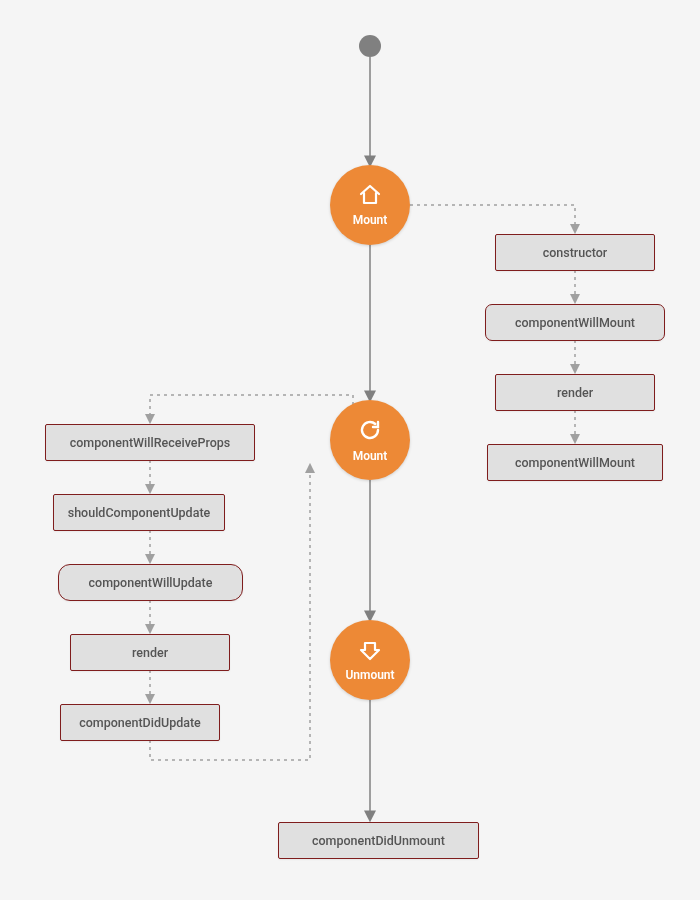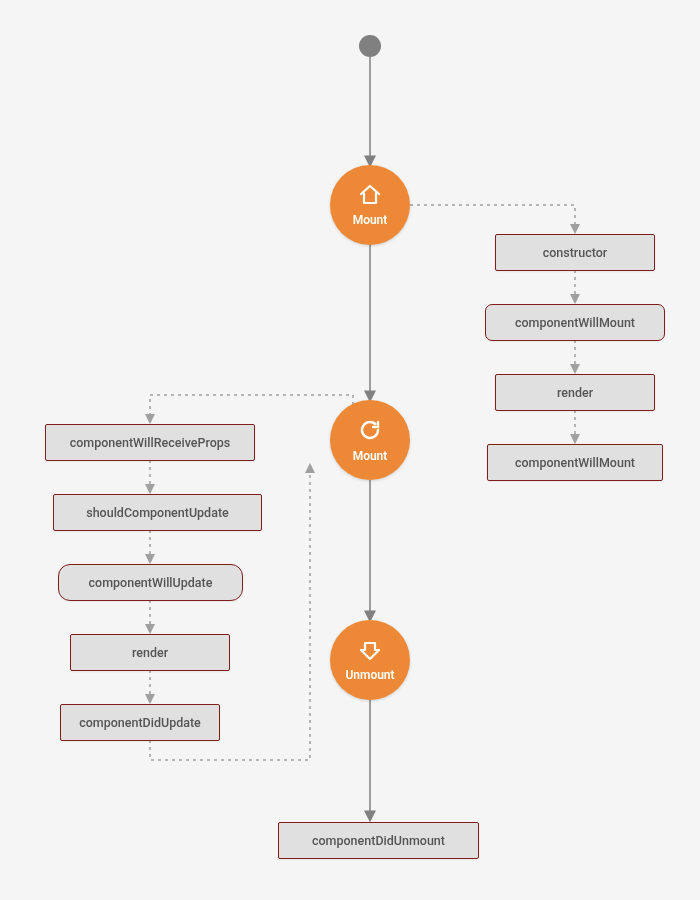--- a/index.html
+++ b/index.html
@@ -141,21 +141,21 @@
   <div class="method-box" style="left:495px; top:374px; width:160px;">
     <span>render</span>
   </div>
   <div class="method-box" style="left:487px; top:444px; width:176px;">
     <span>componentWillMount</span>
   </div>
 
   <div class="method-box" style="left:45px; top:424px; width:210px;">
     <span>componentWillReceiveProps</span>
   </div>
-  <div class="method-box" style="left:53px; top:494px; width:209px;">
+  <div class="method-box" style="left:53px; top:494px; width:172px;">
     <span>shouldComponentUpdate</span>
   </div>
   <div class="method-box" style="left:58px; top:564px; width:185px;border-radius:12px;">
     <span>componentWillUpdate</span>
   </div>
   <div class="method-box" style="left:70px; top:634px; width:160px;">
     <span>render</span>
   </div>
   <div class="method-box" style="left:60px; top:704px; width:152px;">
     <span>componentDidUpdate</span>

